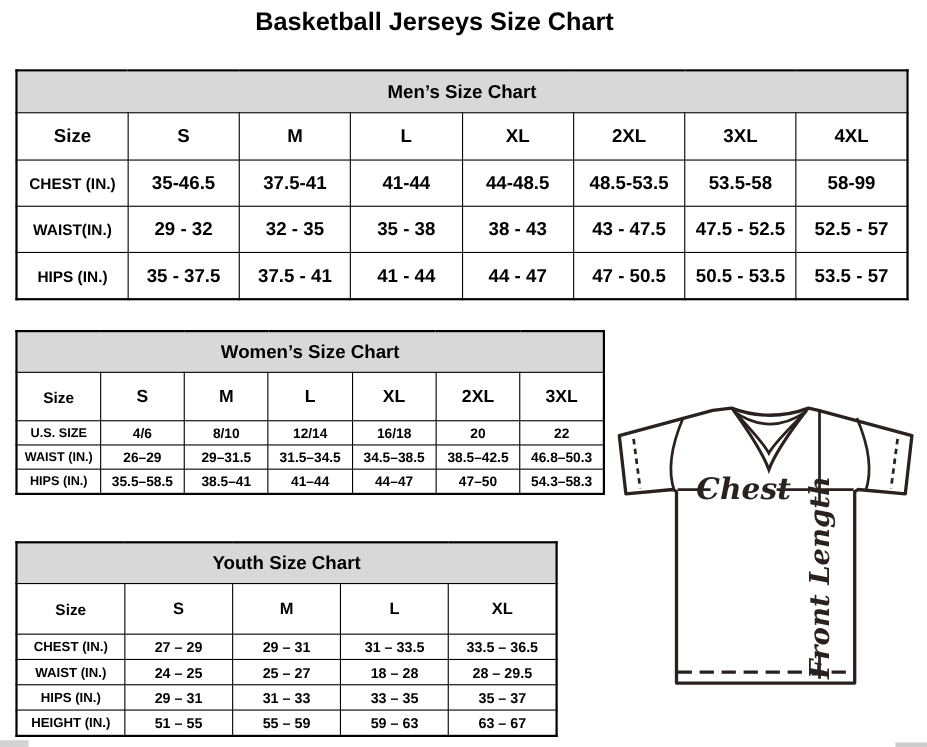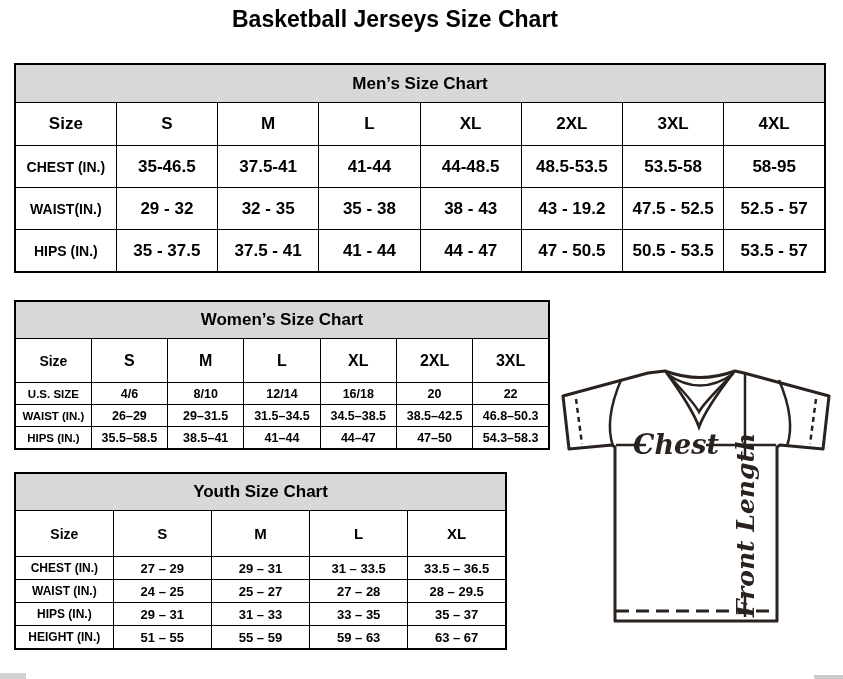--- a/index.html
+++ b/index.html
@@ -28,21 +28,21 @@
   
   .womens{left:14px;top:300px;width:536px;}
   .womens tr.band td{height:36px;}
   .womens tr.head th{height:43px;font-size:16px;}
   .womens tr.head .labelcol{font-size:14px;}
   .womens tr.datarow th,.womens tr.datarow td{height:21px;font-size:12.5px;margin-top:13px;}
   .womens .labelcol{width:81px;}
   .womens tr.datarow .labelcol{font-size:11.5px;}
 
   
-  .youth{left:14px;top:472px;width:493px;}
+  .youth{left:14px;top:492px;width:493px;}
   .youth tr.band td{height:36px;}
   .youth tr.head th{height:45px;font-size:15px;}
   .youth tr.head .labelcol{font-size:14px;}
   .youth tr.datarow th,.youth tr.datarow td{height:22px;font-size:13px;}
   .youth .labelcol{width:113px;}
   .youth tr.datarow .labelcol{font-size:12px;}
 
   
   .jersey{position:absolute;left:553px;top:352px;width:290px;height:285px;}
   .jersey text{font-family:"DejaVu Serif",serif;font-style:italic;font-weight:bold;
@@ -77,29 +77,29 @@
             <th>4XL</th>
           </tr>
           <tr class="datarow">
             <th class="labelcol">CHEST (IN.)</th>
             <td>35-46.5</td>
             <td>37.5-41</td>
             <td>41-44</td>
             <td>44-48.5</td>
             <td>48.5-53.5</td>
             <td>53.5-58</td>
-            <td>58-95</td>
+            <td>58-99</td>
           </tr>
           <tr class="datarow">
             <th class="labelcol">WAIST(IN.)</th>
             <td>29 - 32</td>
             <td>32 - 35</td>
             <td>35 - 38</td>
             <td>38 - 43</td>
-            <td>43 - 19.2</td>
+            <td>43 - 47.5</td>
             <td>47.5 - 52.5</td>
             <td>52.5 - 57</td>
           </tr>
           <tr class="datarow">
             <th class="labelcol">HIPS (IN.)</th>
             <td>35 - 37.5</td>
             <td>37.5 - 41</td>
             <td>41 - 44</td>
             <td>44 - 47</td>
             <td>47 - 50.5</td>
@@ -171,21 +171,21 @@
             <th class="labelcol">CHEST (IN.)</th>
             <td>27 – 29</td>
             <td>29 – 31</td>
             <td>31 – 33.5</td>
             <td>33.5 – 36.5</td>
           </tr>
           <tr class="datarow">
             <th class="labelcol">WAIST (IN.)</th>
             <td>24 – 25</td>
             <td>25 – 27</td>
-            <td>27 – 28</td>
+            <td>18 – 28</td>
             <td>28 – 29.5</td>
           </tr>
           <tr class="datarow">
             <th class="labelcol">HIPS (IN.)</th>
             <td>29 – 31</td>
             <td>31 – 33</td>
             <td>33 – 35</td>
             <td>35 – 37</td>
           </tr>
           <tr class="datarow">

